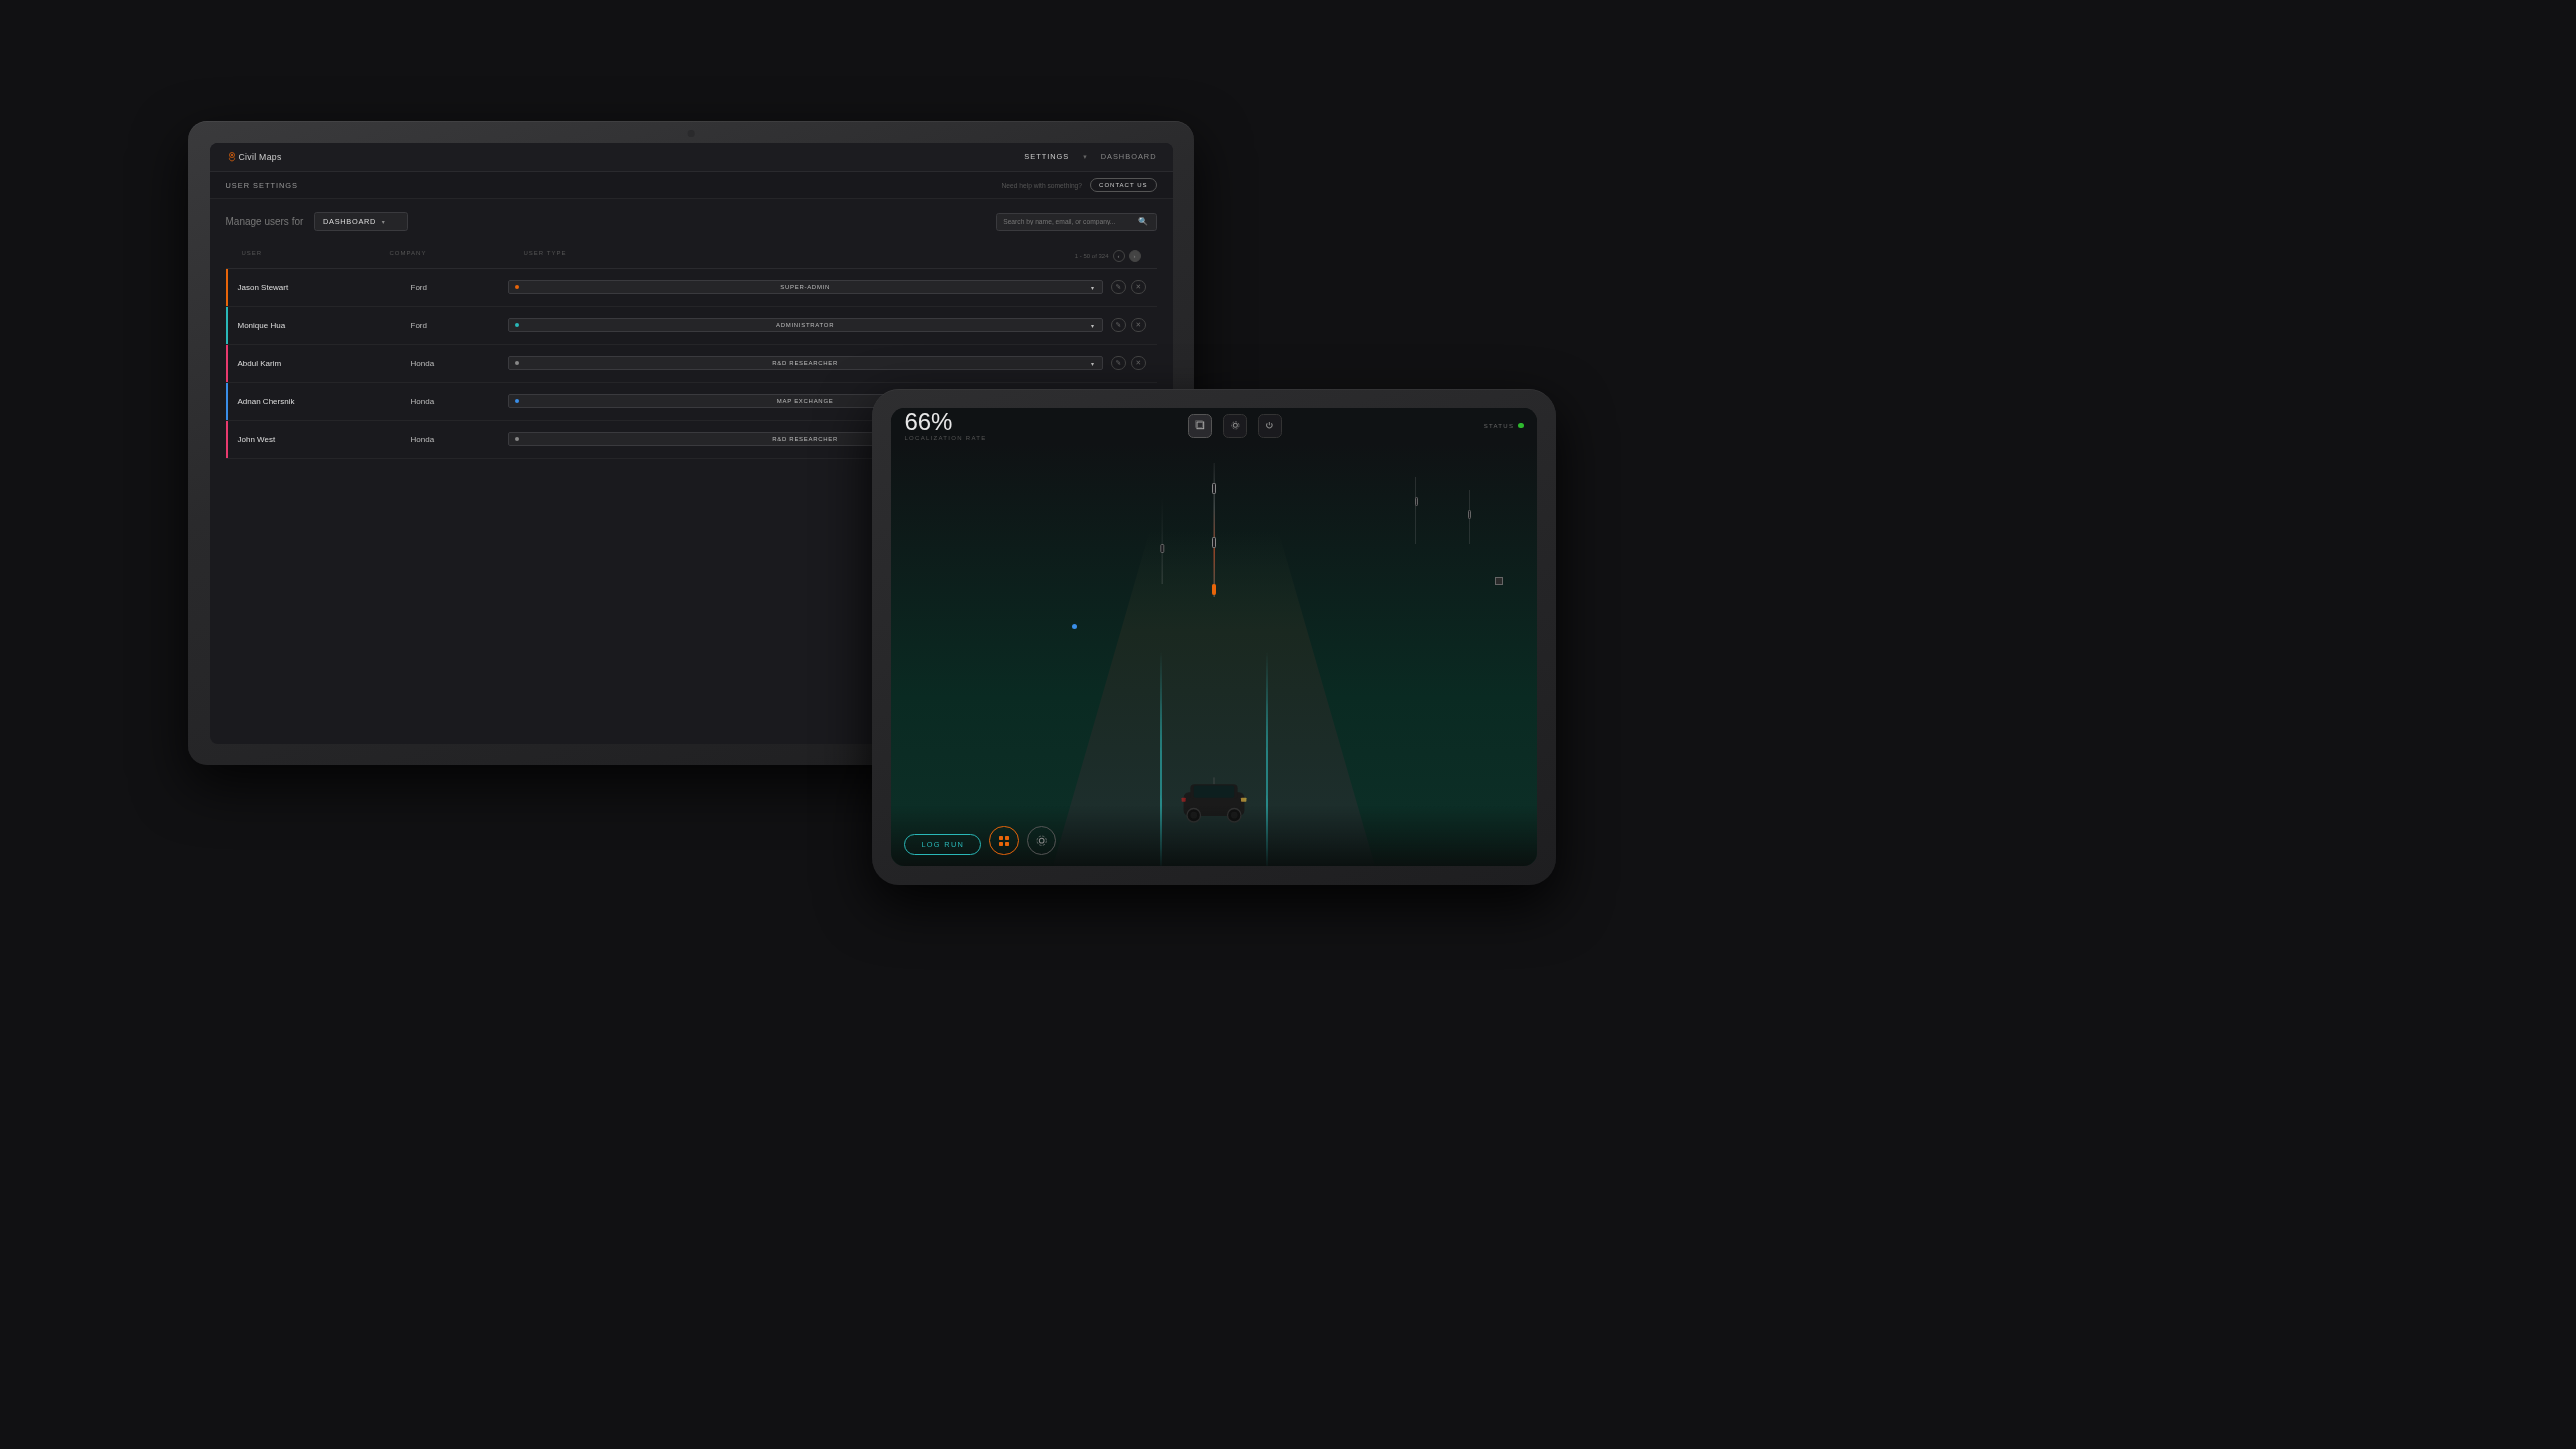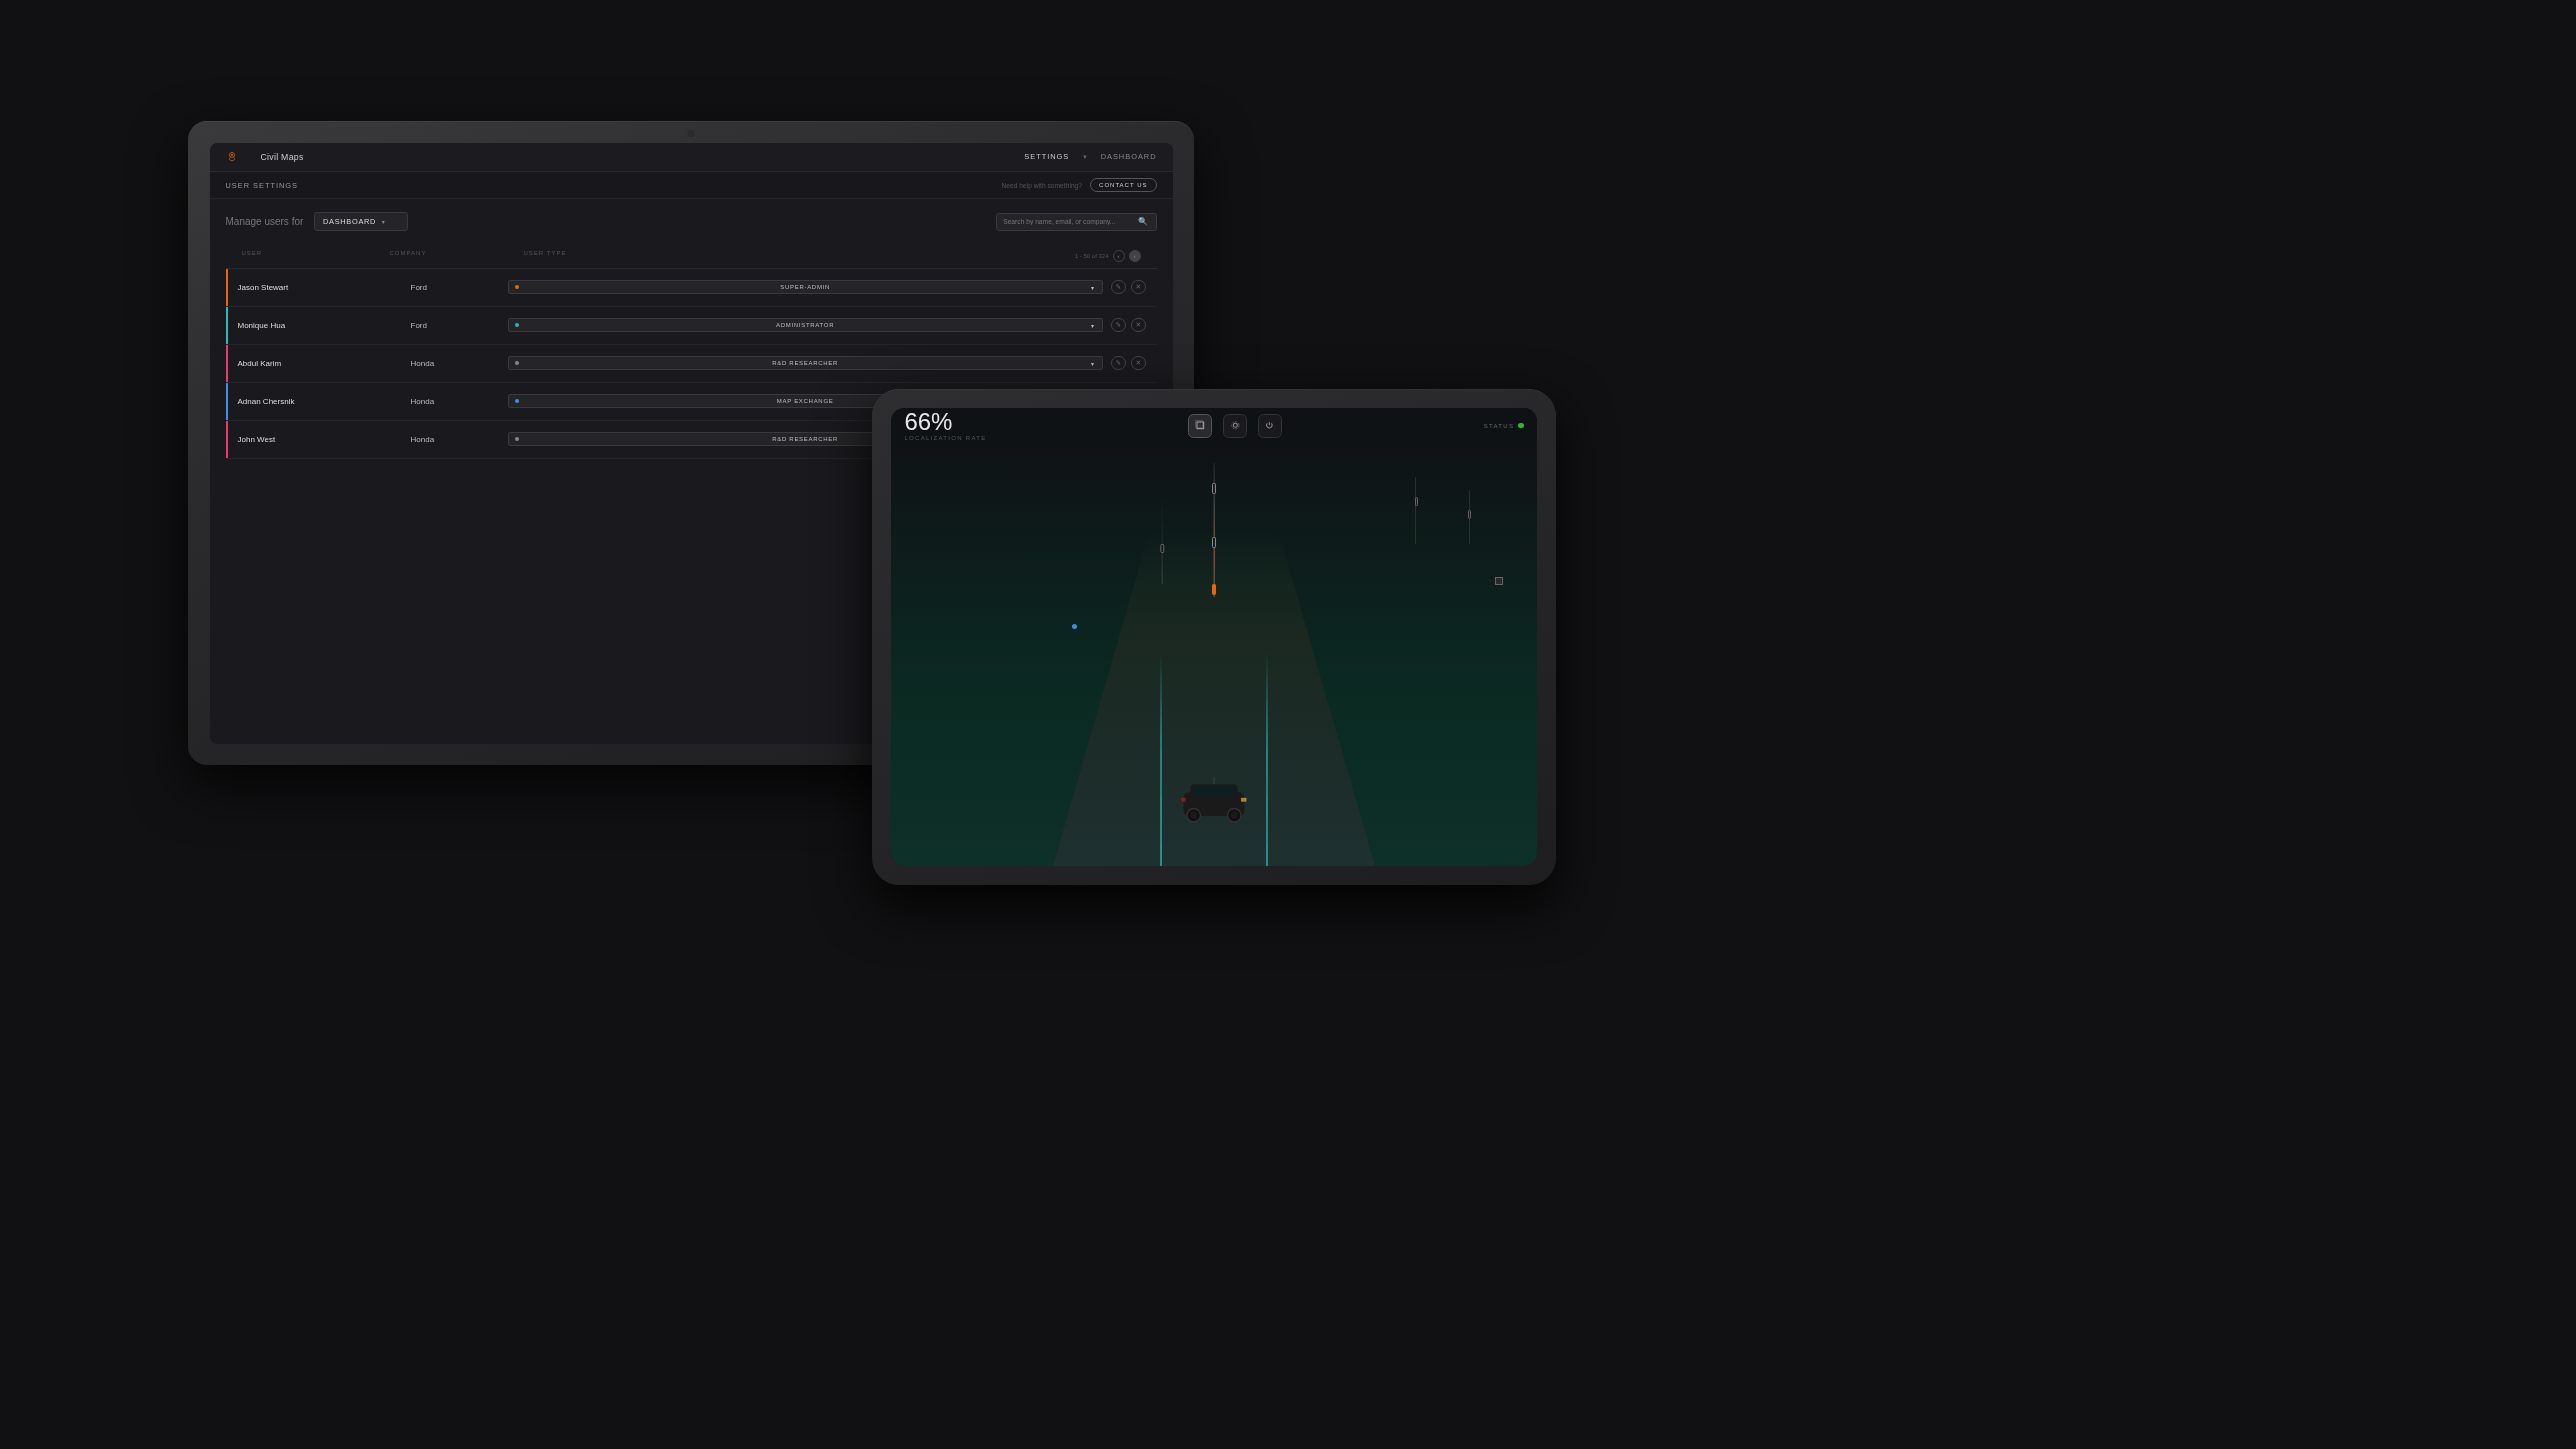--- a/index.html
+++ b/index.html
@@ -91,21 +91,21 @@
       display: flex;
       align-items: center;
       justify-content: space-between;
       padding: 0 16px;
       border-bottom: 0.7px solid #2a2a2e;
     }
 
     .app-logo {
       display: flex;
       align-items: center;
-      gap: 23px;
+      gap: 1px;
     }
 
     .logo-text {
       font-size: 8.7px;
       color: #ccc;
       font-weight: 500;
       letter-spacing: 0.3px;
     }
 
     .logo-dot {
@@ -808,20 +808,37 @@
             <rect x="12" y="38" width="6" height="6" rx="1" fill="#cc2222" opacity="0.6"></rect>
 
             <circle cx="30" cy="64" r="10" fill="#111" stroke="#333" stroke-width="2"></circle>
             <circle cx="30" cy="64" r="5" fill="#1a1a1a"></circle>
             <circle cx="90" cy="64" r="10" fill="#111" stroke="#333" stroke-width="2"></circle>
             <circle cx="90" cy="64" r="5" fill="#1a1a1a"></circle>
 
             <line x1="60" y1="18" x2="60" y2="8" stroke="#555" stroke-width="1"></line>
           </svg>
 
+          <div class="tablet-bottom">
+            <button class="log-run-btn">LOG RUN</button>
+            <div class="circle-icon-btn orange">
+              <div class="record-dots">
+                <div class="record-dot"></div>
+                <div class="record-dot"></div>
+                <div class="record-dot"></div>
+                <div class="record-dot"></div>
+              </div>
+            </div>
+            <div class="circle-icon-btn gray">
+              <svg width="13.4" height="13.4" viewBox="0 0 20 20">
+                <circle cx="10" cy="10" r="3.5" fill="none" stroke="#888" stroke-width="1.5"></circle>
+                <circle cx="10" cy="10" r="7" fill="none" stroke="#888" stroke-width="1" stroke-dasharray="3.5 2"></circle>
+              </svg>
+            </div>
+          </div>
 
         </div>
       </div>
     </div>
   </div>
 
 </div>
 
 
 </body></html>

